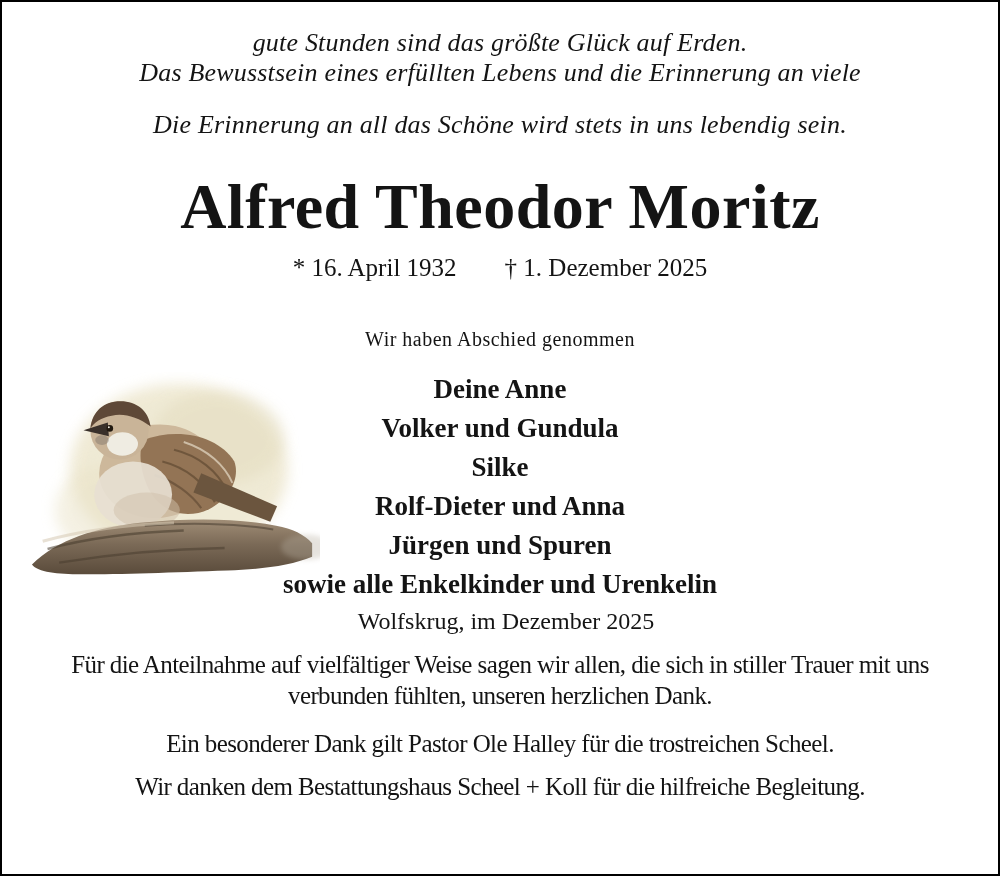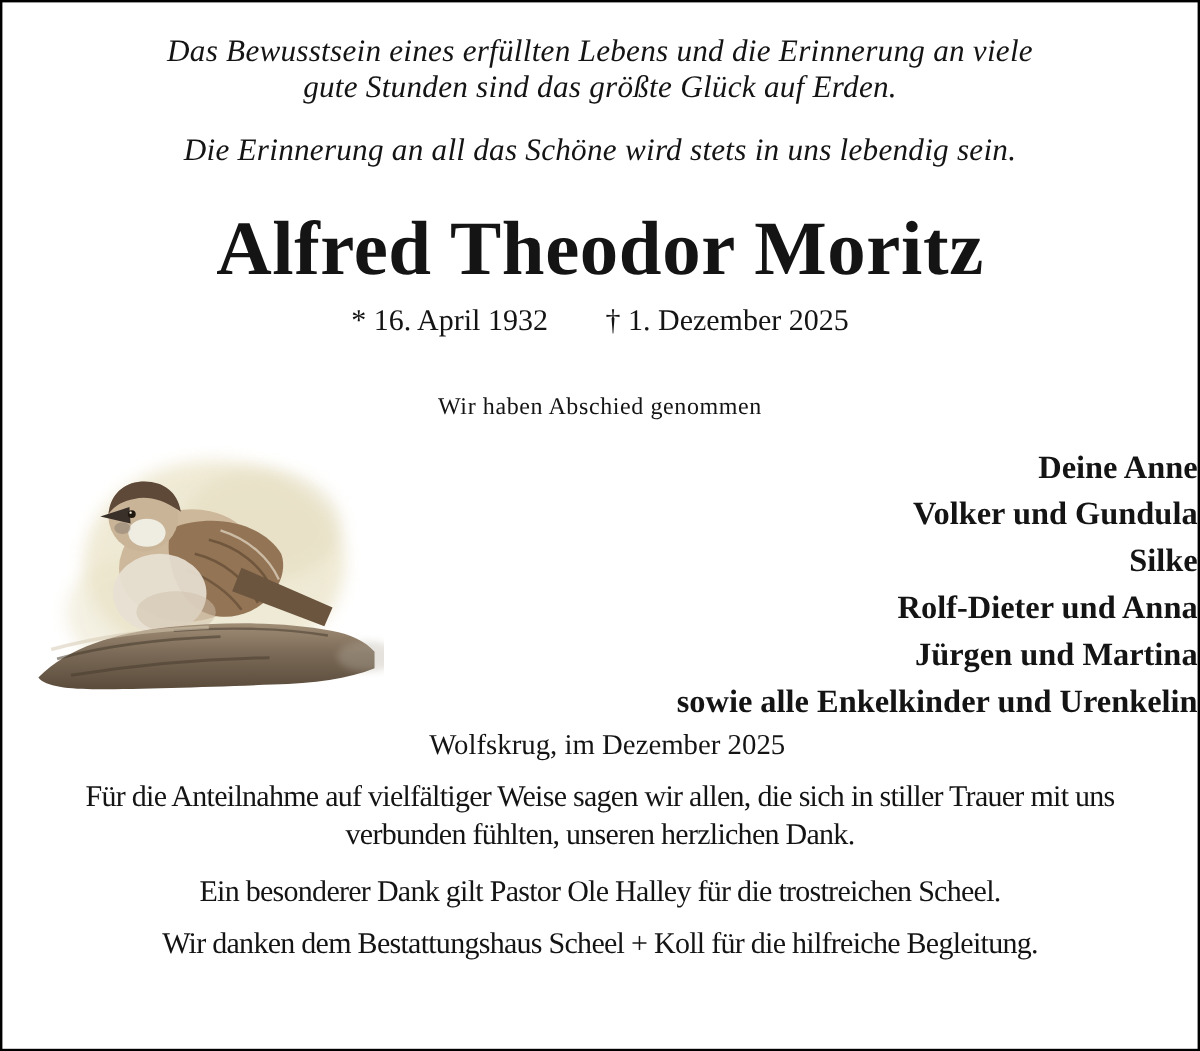--- a/index.html
+++ b/index.html
@@ -42,21 +42,20 @@
 
   .farewell-intro {
     margin-top: 38px;
     font-size: 20px;
     line-height: 34px;
     letter-spacing: 0.5px;
   }
 
   .mourners {
     margin-top: 14px;
-    text-align: right;
   }
   .mourner-line {
     font-size: 27px;
     line-height: 39px;
     font-weight: bold;
   }
 
   .place-date {
     margin-top: 1px;
     font-size: 24px;
@@ -82,43 +81,43 @@
     top: 370px;
     width: 292px;
     height: 214px;
   }
   .illustration svg { width: 100%; height: 100%; display: block; }
 </style>
 </head>
 <body>
 
 <div class="verse verse-1 center">
+  <div>gute Stunden sind das größte Glück auf Erden.</div>
   <div>Das Bewusstsein eines erfüllten Lebens und die Erinnerung an viele</div>
-  <div>gute Stunden sind das größte Glück auf Erden.</div>
 </div>
 
 <div class="verse verse-2 center">
   <div>Die Erinnerung an all das Schöne wird stets in uns lebendig sein.</div>
 </div>
 
 <div class="deceased-name center">Alfred Theodor Moritz</div>
 
 <div class="dates">
   <span>* 16. April 1932</span>
   <span>† 1. Dezember 2025</span>
 </div>
 
 <div class="farewell-intro center">Wir haben Abschied genommen</div>
 
 <div class="mourners center">
   <div class="mourner-line">Deine Anne</div>
   <div class="mourner-line">Volker und Gundula</div>
   <div class="mourner-line">Silke</div>
   <div class="mourner-line">Rolf-Dieter und Anna</div>
-  <div class="mourner-line">Jürgen und Martina</div>
+  <div class="mourner-line">Jürgen und Spuren</div>
   <div class="mourner-line">sowie alle Enkelkinder und Urenkelin</div>
 </div>
 
 <div class="place-date center">Wolfskrug, im Dezember 2025</div>
 
 <div class="thanks-par thanks-1 center">Für die Anteilnahme auf vielfältiger Weise sagen wir allen, die sich in stiller Trauer mit uns verbunden fühlten, unseren herzlichen Dank.</div>
 <div class="thanks-par thanks-2 center">Ein besonderer Dank gilt Pastor Ole Halley für die trostreichen Scheel.</div>
 <div class="thanks-par thanks-3 center">Wir danken dem Bestattungshaus Scheel + Koll für die hilfreiche Begleitung.</div>
 
 <div class="illustration">

